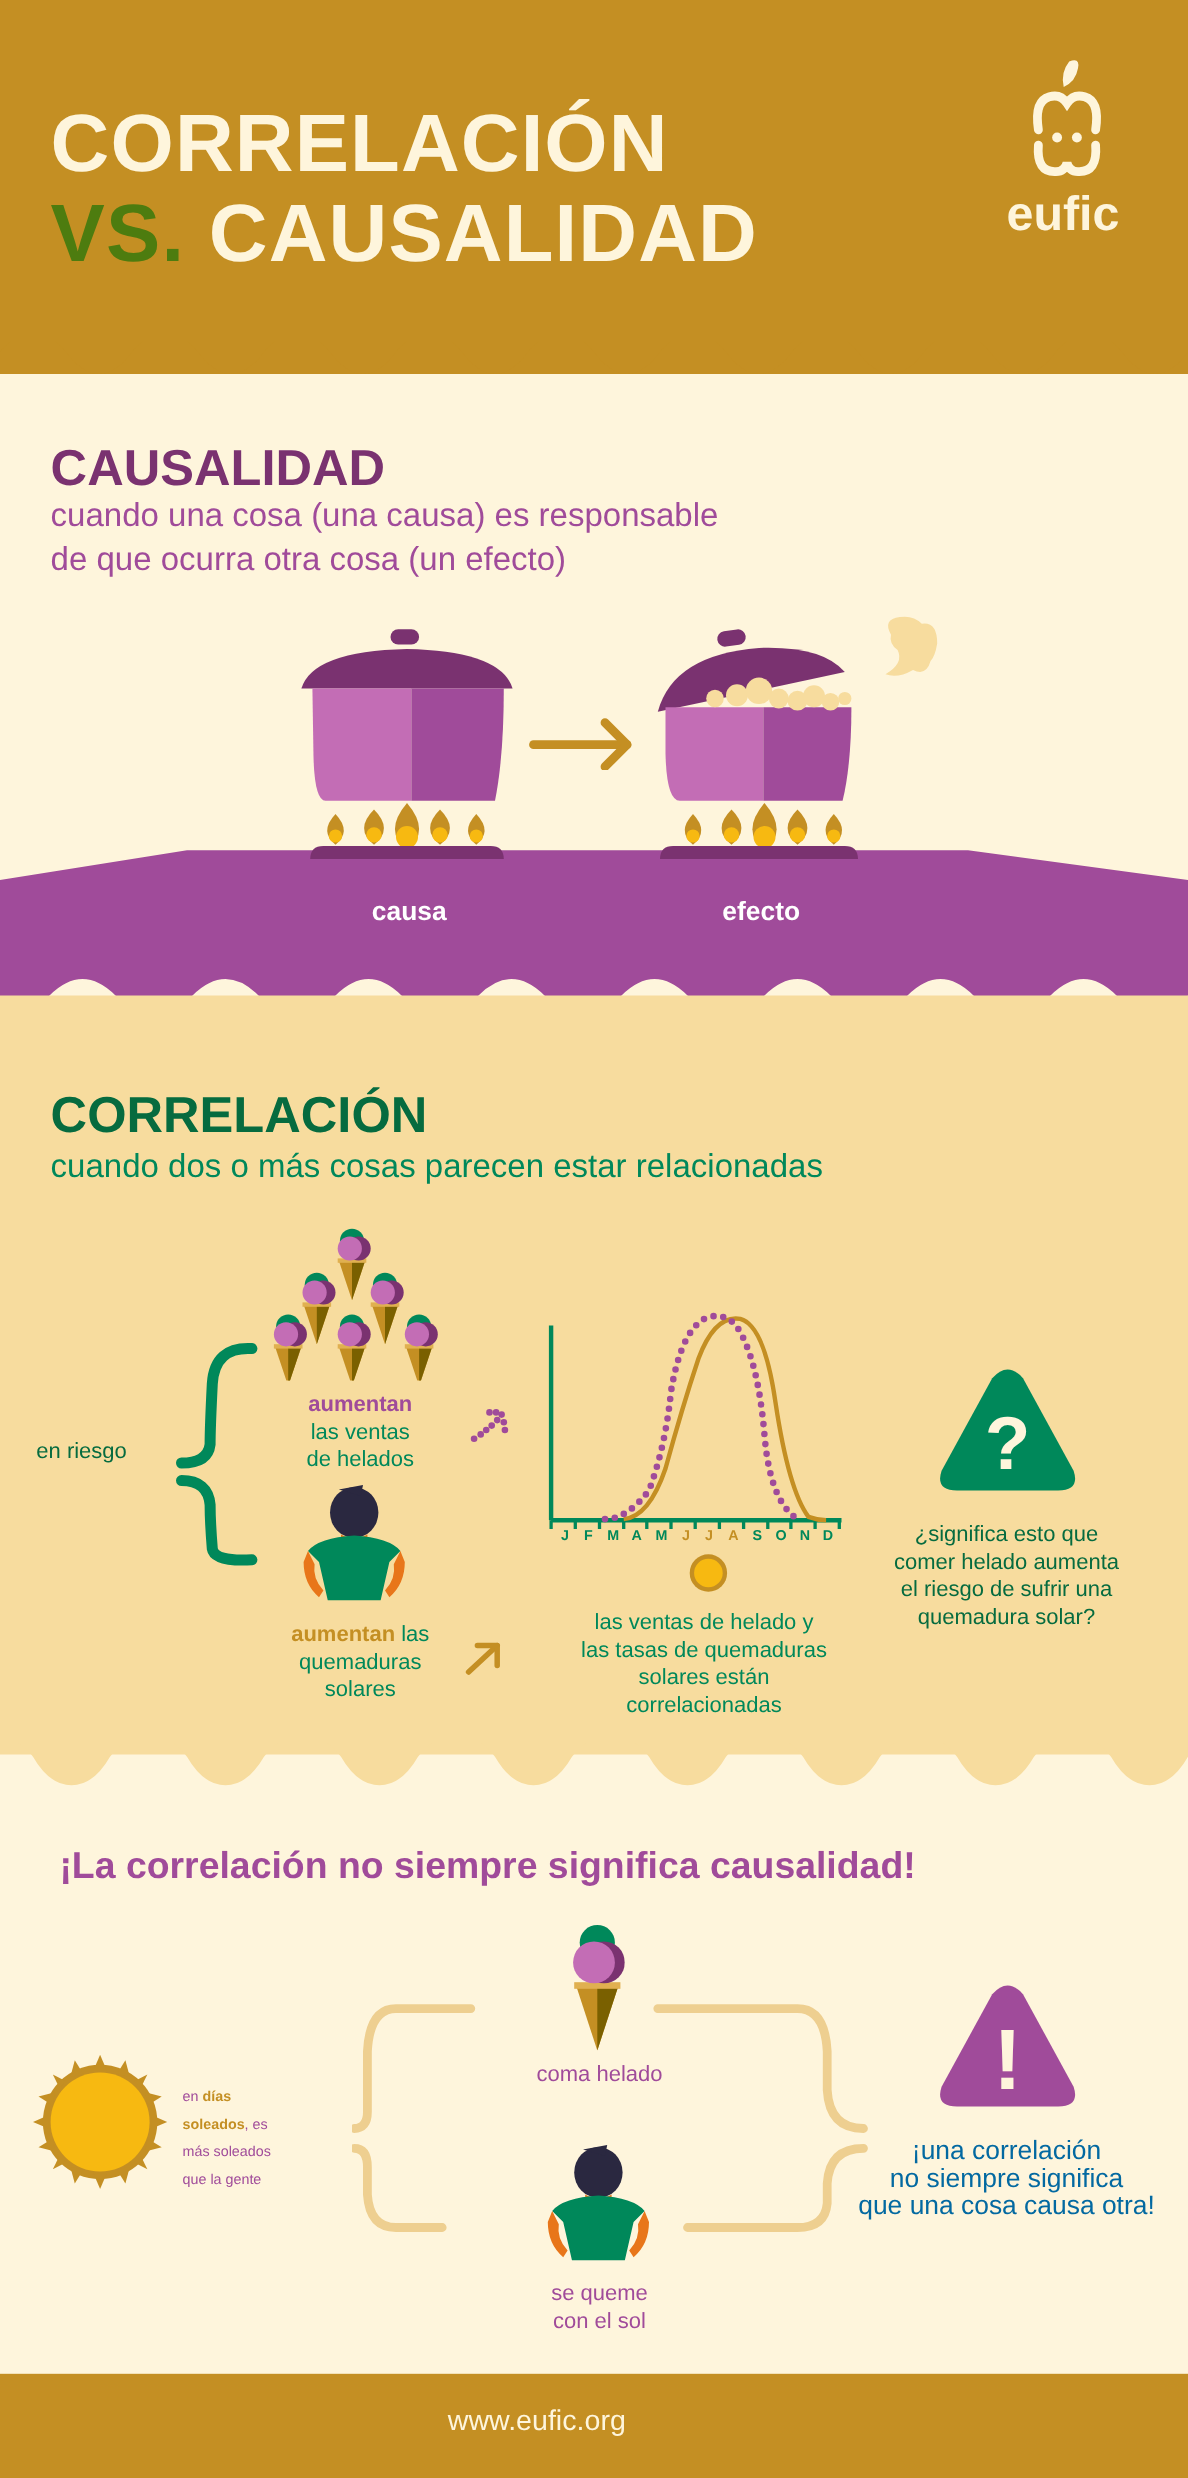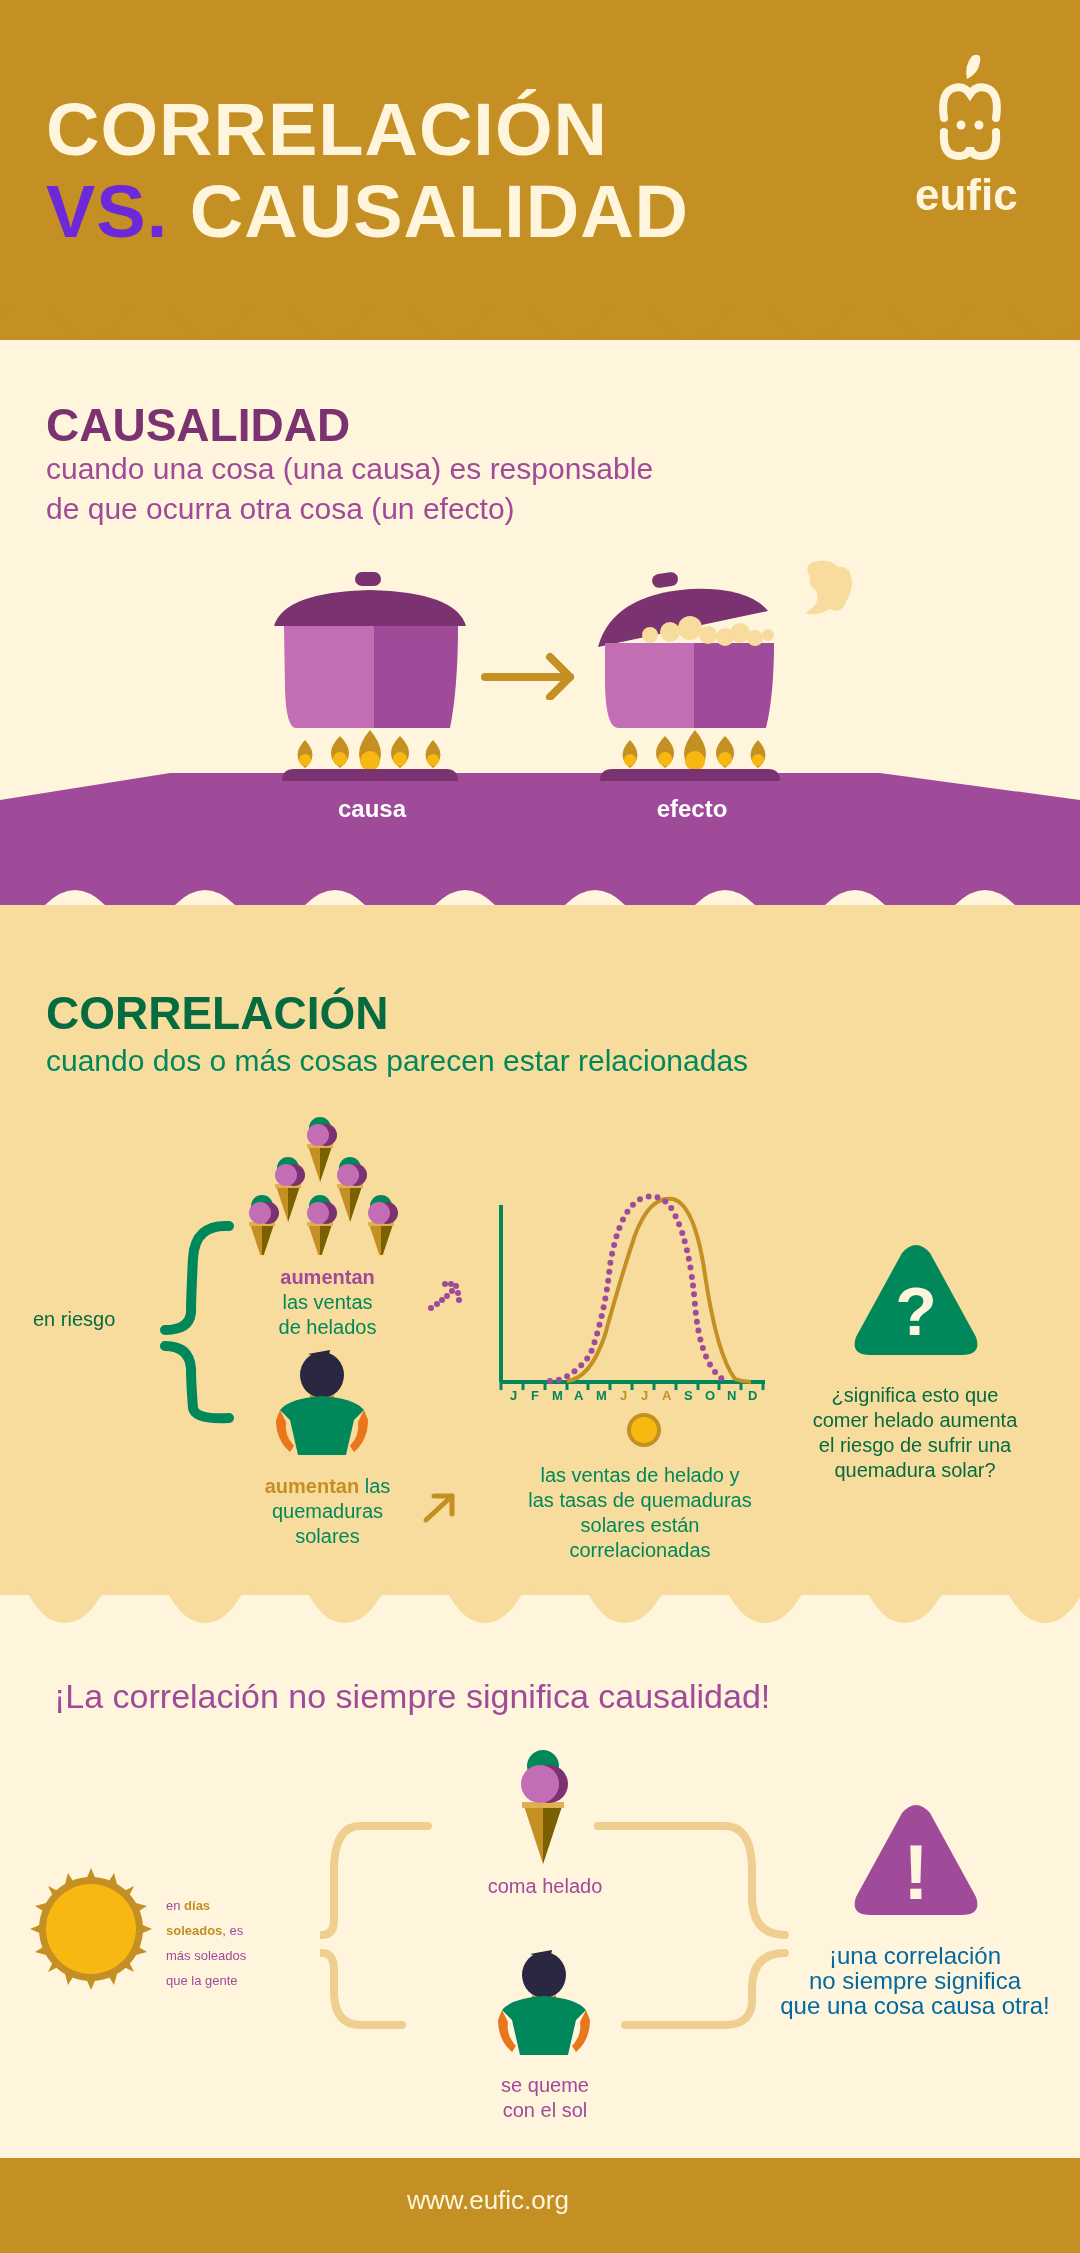--- a/index.html
+++ b/index.html
@@ -1,24 +1,24 @@
 <!DOCTYPE html>
 <html><head>
 <meta charset="utf-8">
 <style>
   html, body { margin: 0; padding: 0; }
   body { width: 1080px; height: 2253px; position: relative; overflow: hidden; background: #FEF5DC; font-family: "Liberation Sans", sans-serif; }
   .abs { position: absolute; }
   .header { left: 0; top: 0; width: 1080px; height: 340px; background: #C48F23; }
   .title-line { left: 46px; font-size: 74px; font-weight: bold; color: #FEF5DC; letter-spacing: 1px; line-height: 1; }
-  .title-vs { color: #6d28d9; }
+  .title-vs { color: #4d7c0f; }
   .logo-text { left: 915px; top: 170px; font-size: 44px; font-weight: bold; color: #FEF5DC; }
   .sec-title { left: 46px; font-size: 46px; font-weight: bold; line-height: 1; }
   .sec-sub { left: 46px; font-size: 30px; line-height: 40px; }
-  .label-white { color: #fff; font-size: 24px; font-weight: bold; text-align: center; width: 200px; }
+  .label-white { color: #fff; font-size: 24px; font-weight: bold; text-align: center; width: 200px; margin-top: 20px; }
   .band-corr { left: 0; top: 900px; width: 1080px; height: 720px; background: #F7DC9E; }
   .green-txt { color: #00885A; }
   .dark-green { color: #066B3F; }
   .purple-txt { color: #A04B9A; }
   .gold-txt { color: #C48F23; }
   .center { text-align: center; }
   .footer { left: 0; top: 2158px; width: 1080px; height: 95px; background: #C48F23; }
   .footer-txt { width: 976px; top: 2185px; left: 0; text-align: center; color: #FEF5DC; font-size: 26px; }
   .tick-label { position: absolute; font-size: 13px; font-weight: bold; }
 </style>
@@ -230,21 +230,21 @@
   <path d="M50,10 Q64,-6 78,10 L124,94 Q130,112 110,112 H18 Q-2,112 4,94 Z" fill="#00885A"></path>
   <text x="64" y="92" text-anchor="middle" font-family="Liberation Sans, sans-serif" font-weight="bold" font-size="68" fill="#FEF5DC">?</text>
 </svg>
 <div class="abs center dark-green" style="left:790px;top:1383px;width:250px;font-size:20px;line-height:25px">
   <div>¿significa esto que</div>
   <div>comer helado aumenta</div>
   <div>el riesgo de sufrir una</div>
   <div>quemadura solar?</div>
 </div>
 
-<div class="abs purple-txt" style="left:54px;top:1677px;font-size:34px;font-weight:normal">¡La correlación no siempre significa causalidad!</div>
+<div class="abs purple-txt" style="left:54px;top:1677px;font-size:34px;font-weight:bold">¡La correlación no siempre significa causalidad!</div>
 
 <svg class="abs" style="left:30px;top:1868px" width="122" height="122">
   <g fill="#C48F23">
     <circle cx="61" cy="61" r="52"></circle>
     <polygon points="61,0 67,14 55,14"></polygon>
       <polygon points="61,122 67,108 55,108"></polygon>
       <polygon points="0,61 14,55 14,67"></polygon>
       <polygon points="122,61 108,55 108,67"></polygon>
     <polygon points="18,18 30,24 24,30"></polygon>
       <polygon points="104,18 98,30 92,24"></polygon>

